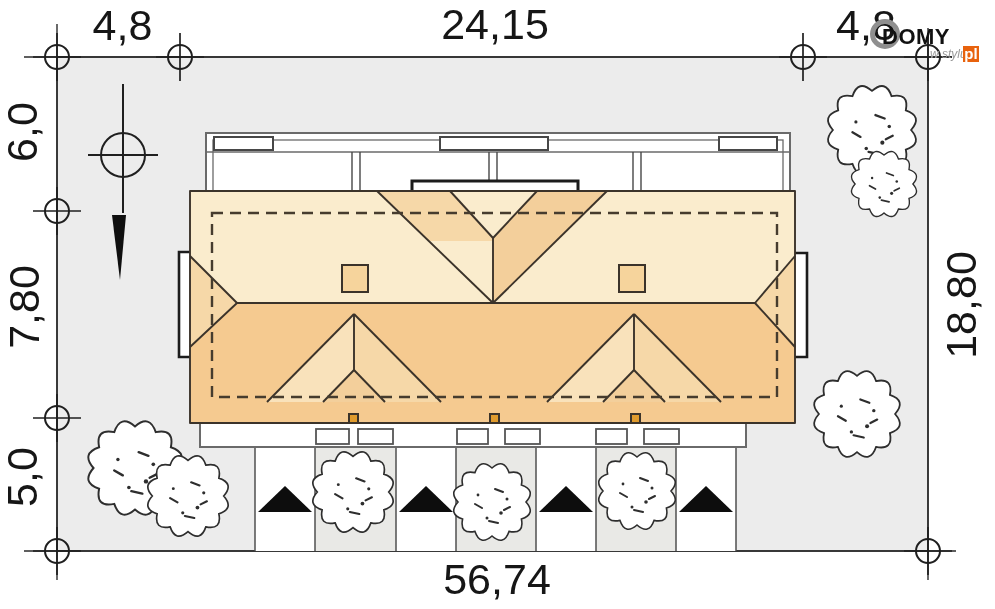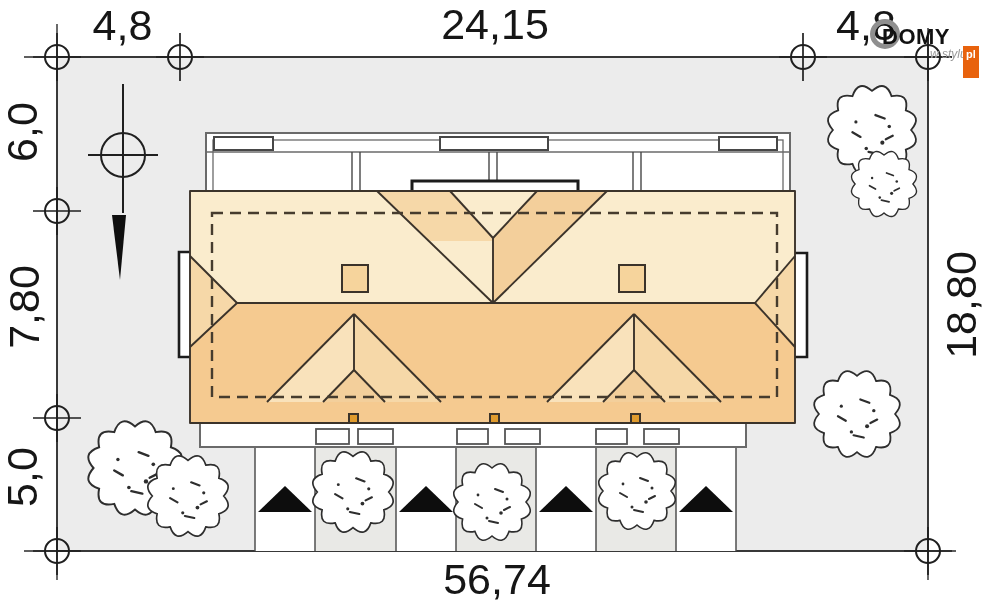--- a/index.html
+++ b/index.html
@@ -8,21 +8,21 @@
   .canvas svg{position:absolute;left:0;top:0;}
   .dim{position:absolute;font-size:43px;color:#161616;text-align:center;white-space:nowrap;
        line-height:46px;height:46px;}
   .dim.rot{transform:rotate(-90deg);}
   .logo{position:absolute;left:862px;top:14px;width:125px;height:52px;}
   .logo-ring{position:absolute;left:8px;top:5px;width:30px;height:30px;border:5px solid #8f8f8f;
              border-radius:50%;box-sizing:border-box;background:transparent;}
   .logo-brand{position:absolute;left:20px;top:10px;font-size:22px;font-weight:bold;color:#111;
               letter-spacing:0.5px;}
   .logo-tag{position:absolute;left:68px;top:33px;font-size:12px;color:#9a9a9a;font-style:italic;}
-  .logo-tld{position:absolute;left:101px;top:32px;width:16px;height:32px;font-size:11px;
+  .logo-tld{position:absolute;left:101px;top:32px;width:16px;height:16px;font-size:15px;
             font-weight:bold;color:#fff;text-align:center;line-height:16px;}
 </style>
 </head>
 <body>
 
 <div class="canvas">
 
 <svg width="995" height="609" viewBox="0 0 995 609">
   <defs>
     <g id="treeShape">

